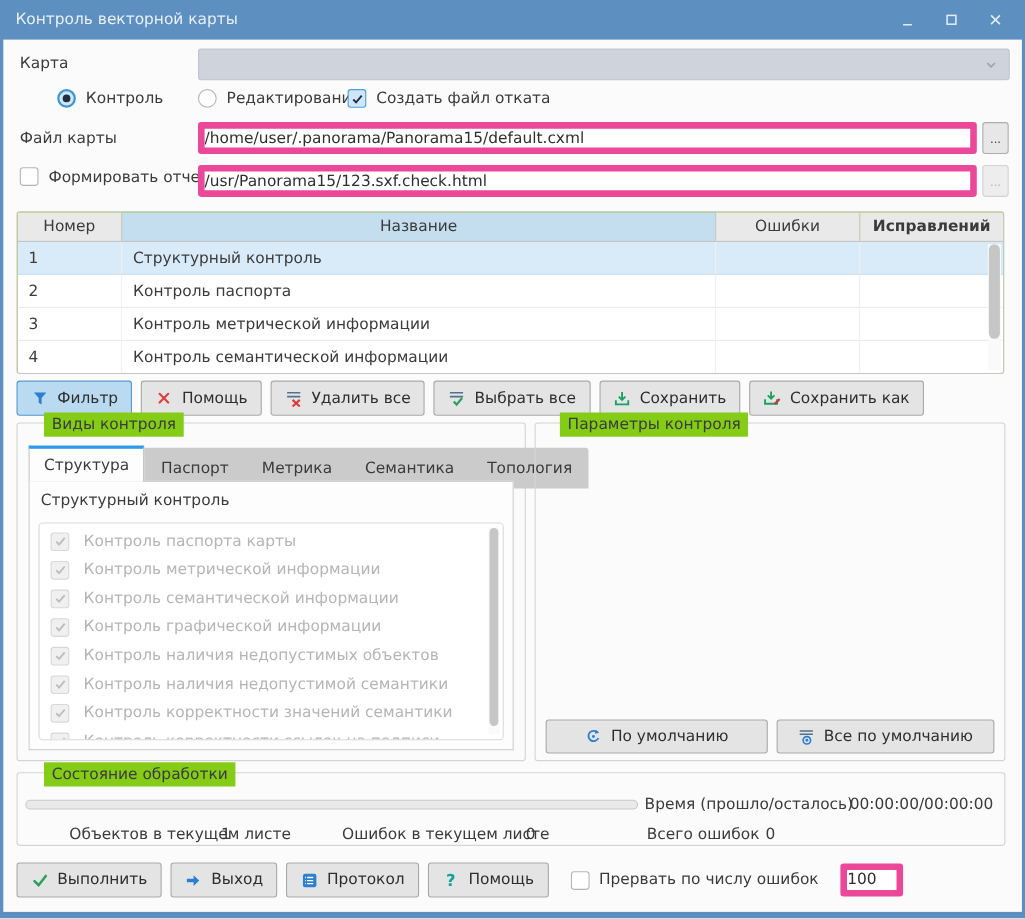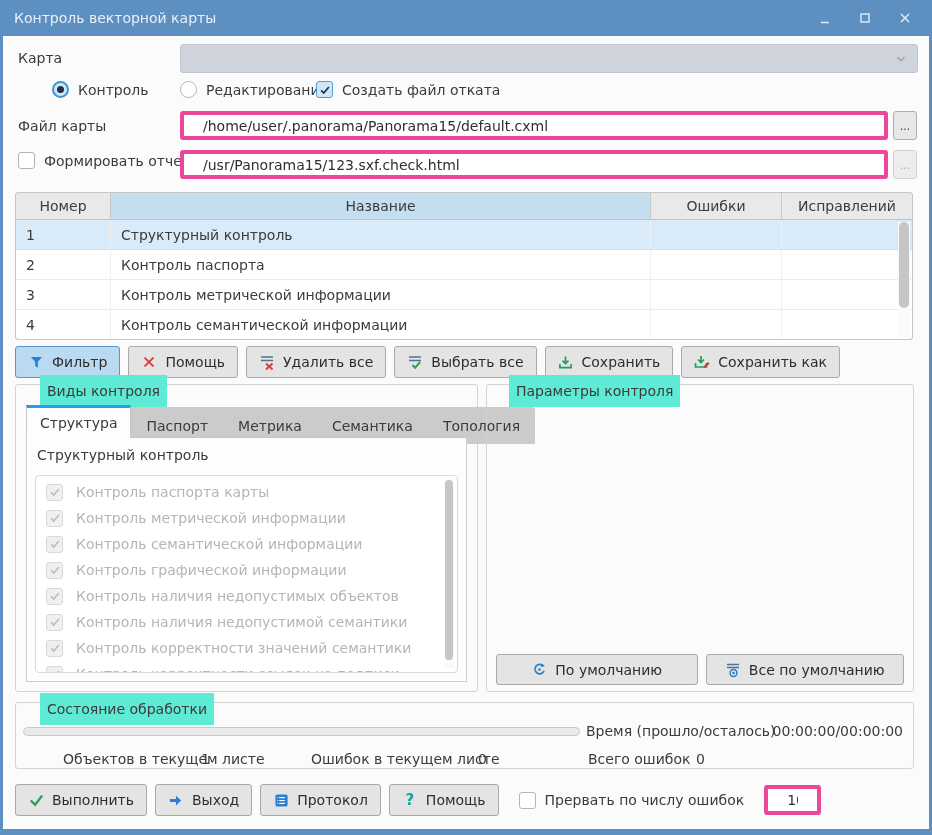--- a/index.html
+++ b/index.html
@@ -14,58 +14,58 @@
   .body { position:absolute; left:3px; right:3px; top:36px; bottom:6px; background:#fbfbfb; }
 
   .abs { position:absolute; }
   .lbl { color:#3b3b3b; }
 
   
   .combo { left:177px; top:8px; width:738px; height:29px; background:#ced3dc; border:1px solid #bfc5cf; border-radius:3px; }
   .combo .chev { position:absolute; right:9px; top:7px; }
 
   
-  .tinput { border:4px solid #ec4899; border-radius:3px; background:#fff; height:29px; padding:0 19px; font: 14px "DejaVu Sans", sans-serif; color:#2f2f2f; width:100%; }
+  .tinput { border:6px solid #ec4899; border-radius:3px; background:#fff; height:29px; padding:0 0; font: 14px "DejaVu Sans", sans-serif; color:#2f2f2f; width:100%; }
   .browse { width:24px; height:29px; background:#e7e7e7; border:1px solid #adadad; border-radius:3px; font-size:12px; color:#444; line-height:1; }
   .browse.disabled { background:#ededed; border-color:#d2d2d2; color:#b5b5b5; }
 
   
   .radio { width:17px; height:17px; border-radius:50%; border:1px solid #b5b5b5; background:#fff; position:relative; flex:0 0 auto; }
   .radio.selected { border:2px solid #3f96d5; background:#cfe7f8; }
   .radio.selected::after { content:""; position:absolute; inset:3px; border-radius:50%; background:#1d3044; }
   .cb { width:17px; height:17px; border:1px solid #b5b5b5; border-radius:3px; background:#fff; display:inline-flex; align-items:center; justify-content:center; flex:0 0 auto; color:transparent; }
   .cb.checked { background:#cfe7f8; border-color:#4d9ed9; color:#1d3044; }
   .cb.dis { background:#f0f0f0; border-color:#d8d8d8; color:#bdbdbd; }
   .ctl-row { display:flex; align-items:center; gap:9px; }
 
   
   .table { left:12px; top:156px; width:898px; height:148px; background:#84cc16; border:1px solid #c6c6c6; border-radius:3px; overflow:hidden; }
   .thead, .tr { display:grid; grid-template-columns:95px 540px 131px 1fr; }
   .thead { height:27px; }
   .th { display:flex; align-items:center; justify-content:center; background:#e9e9e9; border-right:1px solid #c9c9c9; border-bottom:1px solid #c4c4c4; }
-  .th:last-child { border-right:none; }
+  .th:last-child { border-right:none;font-weight:bold; }
   .th.sel { background:#c4ddef; }
   .tr { height:30px; border-bottom:1px solid #ececec; background:#fff; }
   .tr.selected { background:#d9eaf8; border-bottom-color:#cde2f2; }
   .td { display:flex; align-items:center; padding:0 10px; border-right:1px solid #f0f0f0; overflow:hidden; white-space:nowrap; }
   .td:last-child { border-right:none; }
   .vscroll { position:absolute; width:12px; background:#fafafa; }
   .vthumb { position:absolute; left:1px; right:1px; background:#c6c6c6; border-radius:5px; }
   .tbl-scroll { top:29px; right:2px; bottom:2px; }
   .tbl-scroll .vthumb { top:0; height:75%; }
 
   
   .btn { display:inline-flex; align-items:center; gap:8px; height:32px; padding:11px 12px; background:#e4e4e4; border:1px solid #a9a9a9; border-radius:3px; font:14px "DejaVu Sans",sans-serif; color:#2e2e2e; }
   .btn.active { background:#b9daf0; border-color:#5598cf; }
   .toolbar { left:12px; top:310px; display:flex; gap:8px; }
   .ico { display:inline-flex; width:16px; height:16px; align-items:center; justify-content:center; }
 
   
   .group { border:1px solid #d4d4d4; border-radius:3px; }
-  .gtitle { position:absolute; top:-10px; left:24px; background:#5eead4; padding:8px 7px; }
+  .gtitle { position:absolute; top:-10px; left:24px; background:#84cc16; padding:3px 7px; }
   .g-kinds { left:12px; top:348px; width:463px; height:308px; }
   .g-params { left:483px; top:348px; width:428px; height:308px; }
   .g-status { left:12px; top:666px; width:899px; height:67px; }
 
   
   .tabbar { position:absolute; left:10px; top:20px; right:28px; height:33px; display:flex; }
   .tab-active { background:#fdfdfd; border:1px solid #c6c6c6; border-bottom:none; border-top:3px solid #2d9ce8; display:flex; align-items:center; padding:0 13px; position:relative; z-index:2; }
   .tabs-rest { flex:1; margin-top:2px; height:37px; background:#cbcbcb; border-radius:0 3px 0 0; display:flex; }
   .tab { display:flex; align-items:center; padding:0 15px; }
   .tabpanel { position:absolute; left:10px; right:10px; top:52px; bottom:9px; border:1px solid #cfcfcf; border-top:1px solid #c6c6c6; background:#fdfdfd; }

